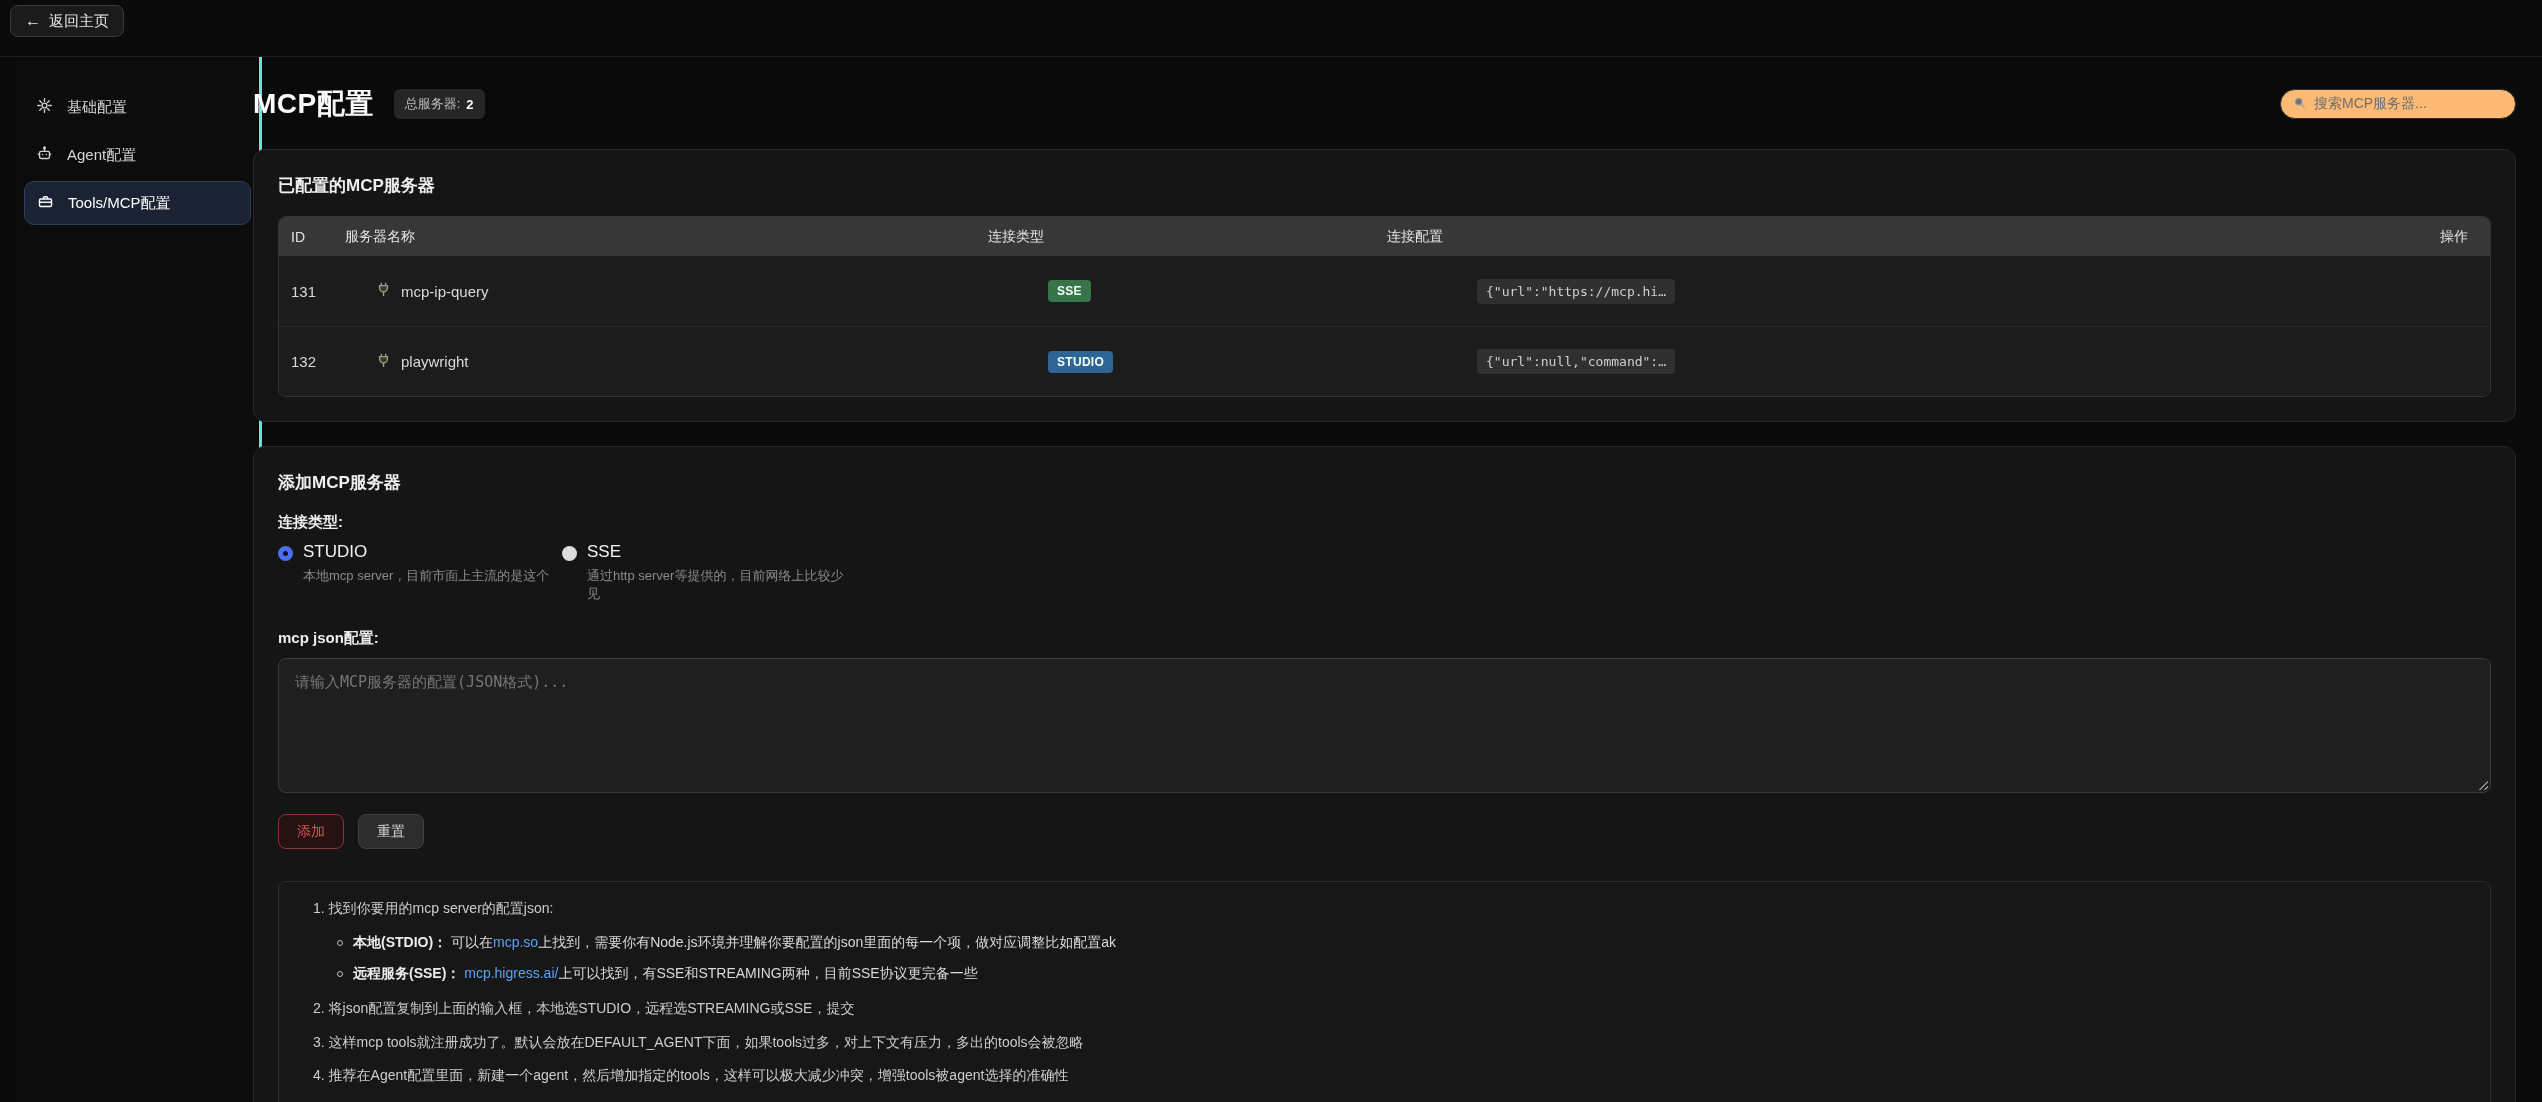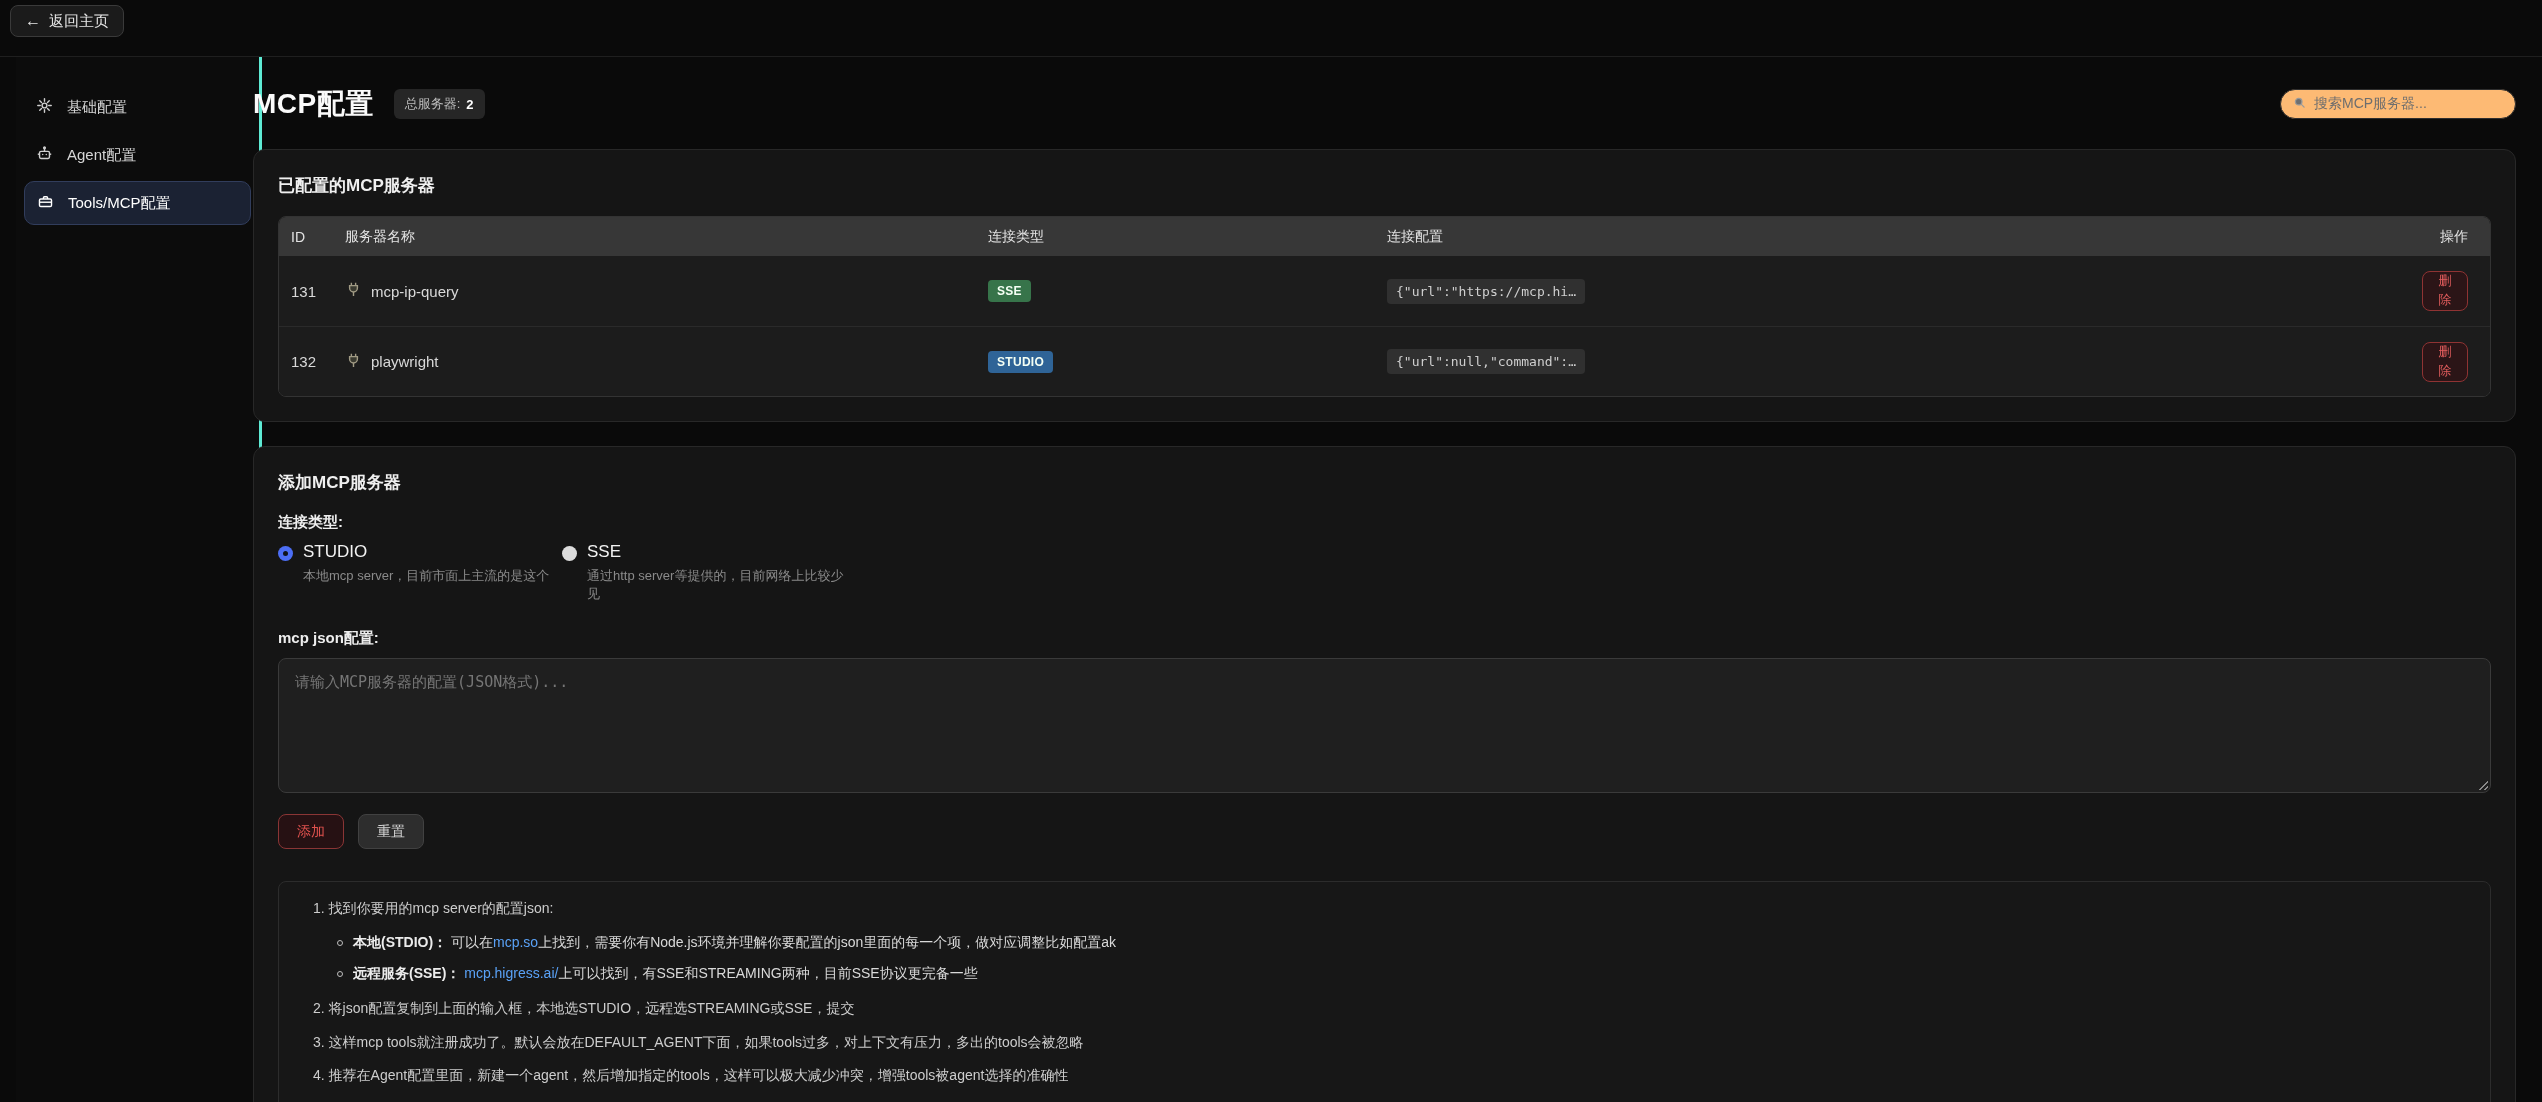--- a/index.html
+++ b/index.html
@@ -41,21 +41,21 @@
   
   .card { background:#151515; border:1px solid #282828; border-radius:12px;
           padding:24px; margin-bottom:24px; }
   .card-title { font-size:17px; font-weight:700; color:#f0f0f0; margin-bottom:19px; }
 
   
   .tbl { border:1px solid #333; border-radius:8px; overflow:hidden; }
   .tbl-row { display:grid; grid-template-columns:54px 643px 399px 1034px 1fr;
              align-items:center; padding-left:12px; }
   .tbl-head { background:#373737; height:39px; font-size:14px; font-weight:500; color:#e3e3e3; }
-  .tbl-body-row { background:#1c1c1c; height:70px; font-size:15px; color:#d9d9d9; }
+  .tbl-body-row { background:#1c1c1c; height:70px; font-size:15px; color:#d9d9d9;gap:30px; }
   .tbl-body-row + .tbl-body-row { border-top:1px solid #2a2a2a; }
   .cell-name { display:flex; align-items:center; gap:9px; }
   .type-badge { display:inline-block; padding:4px 9px; border-radius:4px; font-size:12px;
                 font-weight:700; color:#f4fff4; letter-spacing:0.3px; }
   .cfg-chip { display:inline-block; background:#303030; border-radius:4px; padding:5px 9px;
               font-family:"DejaVu Sans Mono","Liberation Mono",monospace; font-size:13px; color:#cfcfcf; }
   .cell-action { display:flex; justify-content:flex-end; padding-right:22px; }
   .del-btn { width:46px; height:40px; border-radius:8px; background:#2b1517;
              border:1px solid #8f3333; color:#e25d5d; font-size:13px; line-height:1.45;
              display:flex; align-items:center; justify-content:center; text-align:center;

